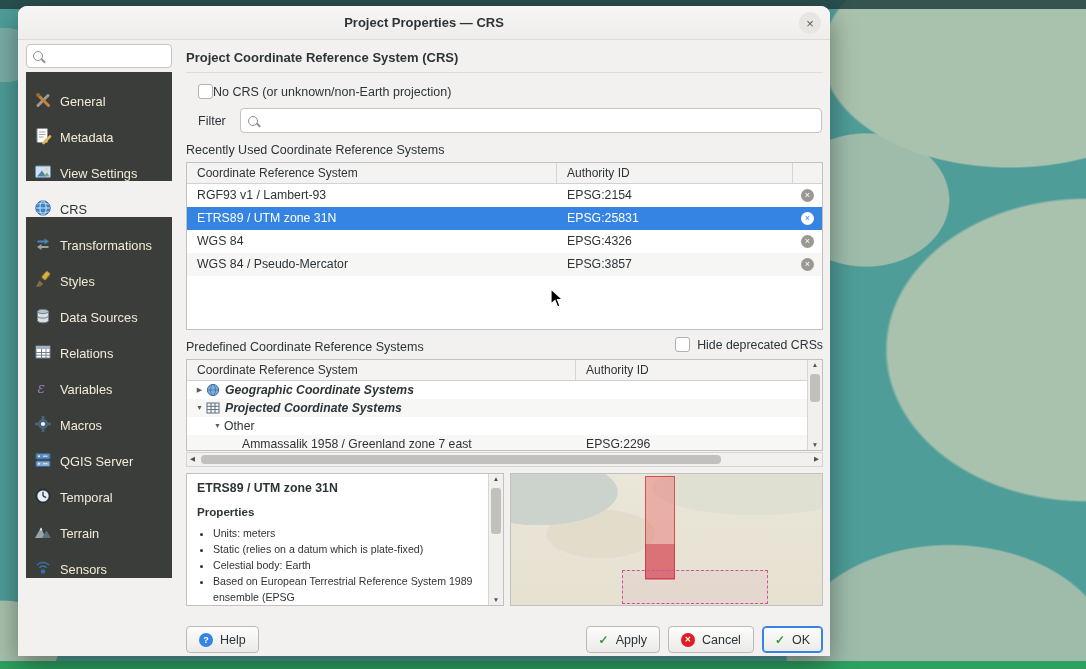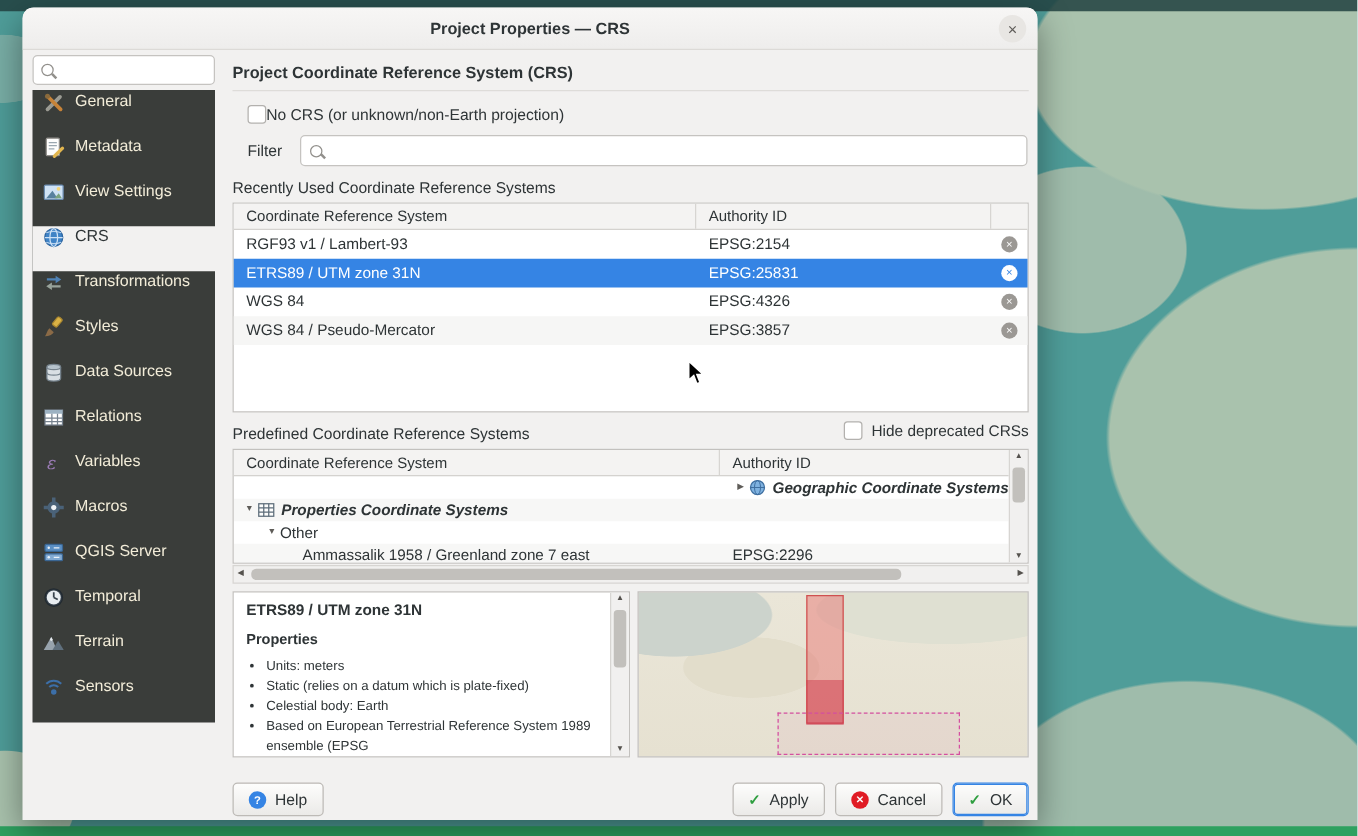--- a/index.html
+++ b/index.html
@@ -25,21 +25,21 @@
   .close-btn{position:absolute;right:9px;top:6px;width:22px;height:22px;border-radius:50%;background:#e8e6e3;
     border:none;color:#5f5c59;font-size:13px;display:flex;align-items:center;justify-content:center;cursor:pointer;font-family:inherit}
 
   .sidebar-search{position:absolute;left:8px;top:38px;width:146px;height:24px;background:#fff;border:1px solid #c5c3c0;
     border-radius:4px;display:flex;align-items:center;padding:0 6px;gap:5px}
   .magnifier{width:10px;height:10px;border:1.5px solid #92908c;border-radius:50%;position:relative;flex:0 0 auto}
   .magnifier::after{content:"";position:absolute;width:5px;height:1.5px;background:#92908c;right:-4px;bottom:-1px;transform:rotate(45deg)}
   .sidebar-search input,.filter-input input{border:none;outline:none;flex:1;min-width:0;font:inherit;background:transparent}
 
   .sidebar{position:absolute;left:8px;top:66px;width:146px;height:506px;background:#3a3d3a;padding-top:1px}
-  .side-item{height:36px;display:flex;align-items:flex-start;gap:8px;padding:0 8px;color:#f2ecd8;font-size:12.8px;cursor:pointer}
+  .side-item{height:36px;display:flex;align-items:flex-end;gap:8px;padding:0 8px;color:#f2ecd8;font-size:12.8px;cursor:pointer}
   .side-item.selected{background:#f2f1f0;color:#2e3436}
   .side-icon{width:18px;height:18px;flex:0 0 auto;display:flex}
 
   .heading{position:absolute;left:168px;top:44px;font-weight:bold;font-size:13px}
   .content-divider{position:absolute;left:168px;top:66px;width:637px;border-top:1px solid #dedcd9}
   .nocrs{position:absolute;left:180px;top:78px;display:flex;align-items:center;gap:0}
   .checkbox{width:15px;height:15px;background:#fff;border:1px solid #b3b1ae;border-radius:3px;flex:0 0 auto;cursor:pointer}
   .filter-label{position:absolute;left:180px;top:108px}
   .filter-input{position:absolute;left:222px;top:102px;width:582px;height:25px;background:#fff;border:1px solid #c5c3c0;
     border-radius:4px;display:flex;align-items:center;padding:0 7px;gap:6px}
@@ -354,21 +354,21 @@
       <span class="checkbox"></span>
       <span>Hide deprecated CRSs</span>
     </div>
 
     <div class="predef-table">
       <div class="thead">
         <span class="th th1">Coordinate Reference System</span>
         <span class="th th2">Authority ID</span>
       </div>
       <div class="ptbody" id="predef-rows">
-          <div class="prow" style="padding-left: 6px; justify-content: flex-end;">
+          <div class="prow" style="padding-left: 6px;">
             <span class="expander">▶</span>
             <span class="tree-icon">
               <svg width="14" height="14" viewBox="0 0 14 14">
                 <circle cx="7" cy="7" r="5.6" fill="#7fb2e0" stroke="#3f6fa0"></circle>
                 <ellipse cx="7" cy="7" rx="2.4" ry="5.6" fill="none" stroke="#3f6fa0" stroke-width=".8"></ellipse>
                 <line x1="1.4" y1="7" x2="12.6" y2="7" stroke="#3f6fa0" stroke-width=".8"></line>
               </svg>
             </span>
             <span class="tlabel group">Geographic Coordinate Systems</span>
           </div>
@@ -376,21 +376,21 @@
             <span class="expander">▼</span>
             <span class="tree-icon">
               <svg width="14" height="14" viewBox="0 0 14 14">
                 <rect x="1" y="2" width="12" height="10" fill="#fdfdfc" stroke="#5d6d7a"></rect>
                 <line x1="1" y1="5.3" x2="13" y2="5.3" stroke="#5d6d7a"></line>
                 <line x1="1" y1="8.6" x2="13" y2="8.6" stroke="#5d6d7a"></line>
                 <line x1="5" y1="2" x2="5" y2="12" stroke="#5d6d7a"></line>
                 <line x1="9" y1="2" x2="9" y2="12" stroke="#5d6d7a"></line>
               </svg>
             </span>
-            <span class="tlabel group">Properties Coordinate Systems</span>
+            <span class="tlabel group">Projected Coordinate Systems</span>
           </div>
           <div class="prow" style="padding-left: 24px;">
             <span class="expander">▼</span>
             <span class="tlabel">Other</span>
           </div>
           <div class="prow" style="padding-left: 42px;">
             <span class="expander"></span>
             <span class="tlabel">Ammassalik 1958 / Greenland zone 7 east</span>
             <span class="tauth">EPSG:2296</span>
           </div>

